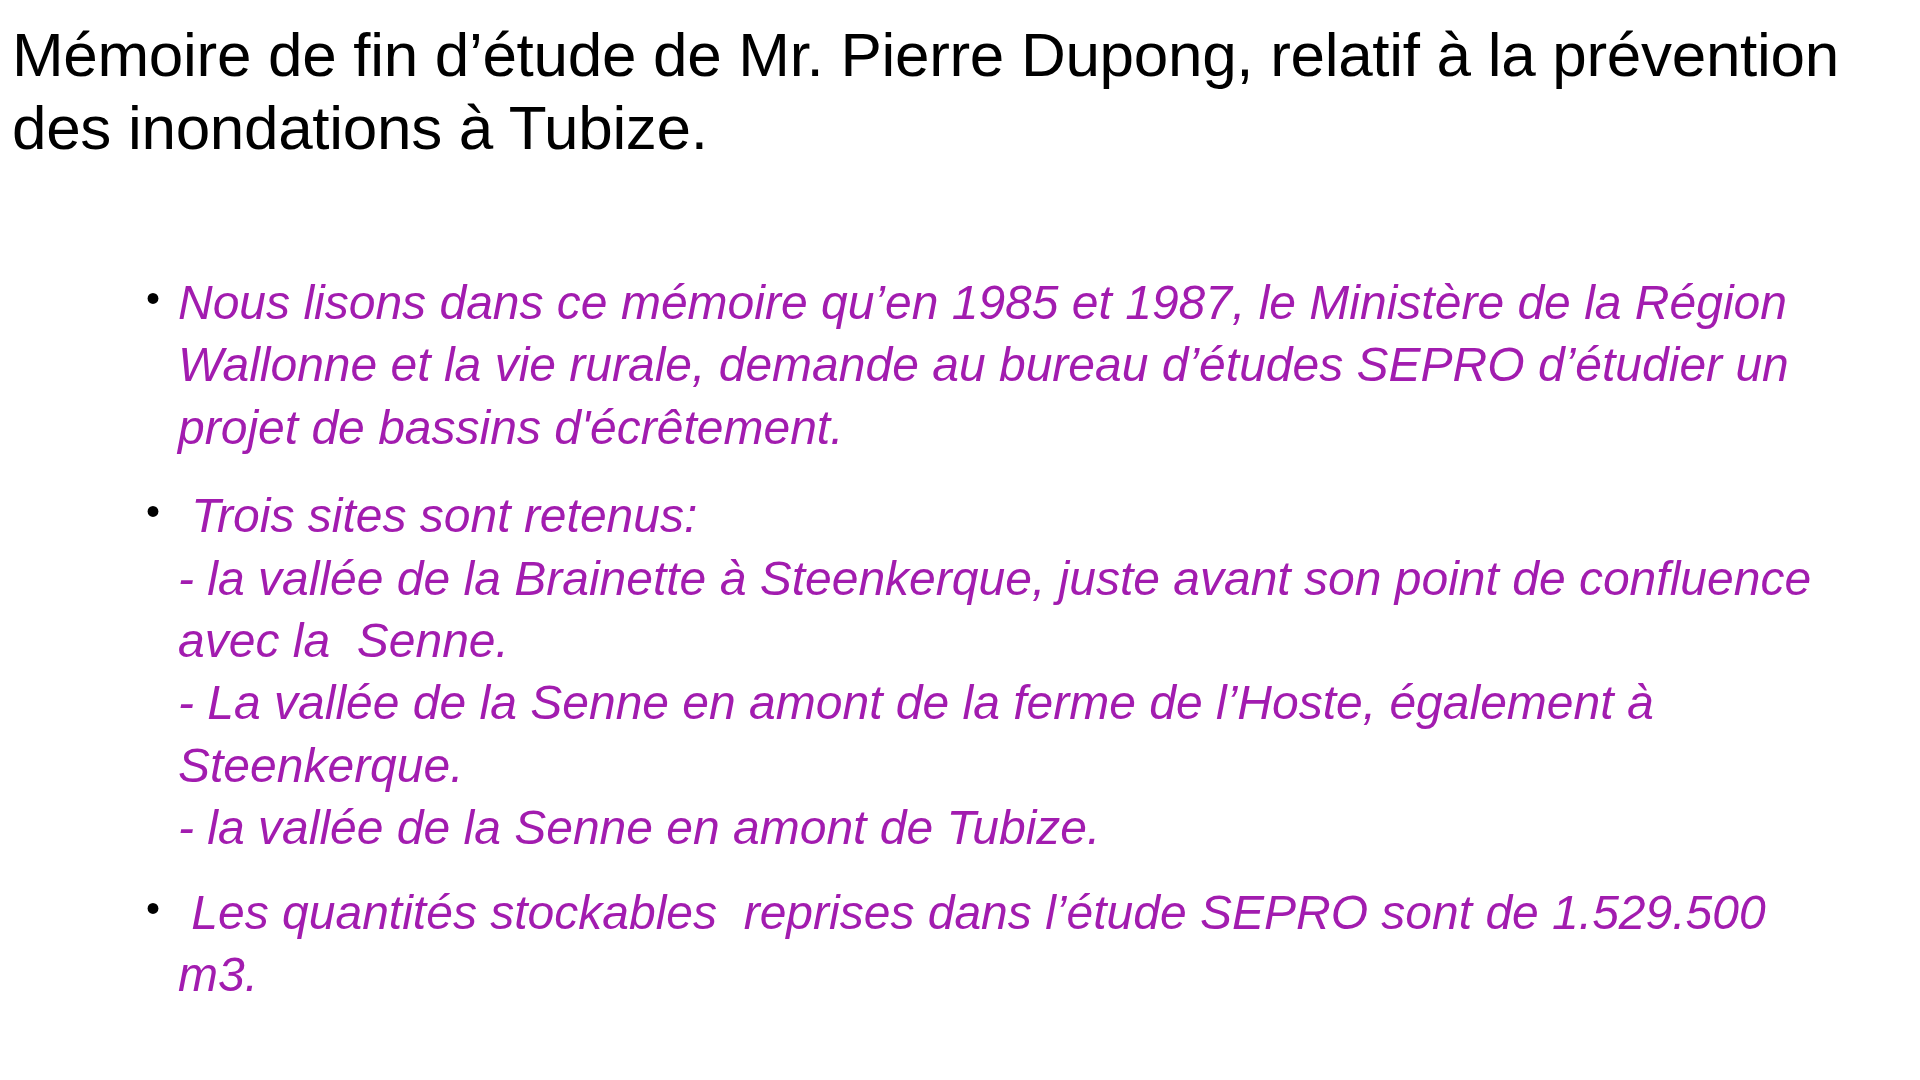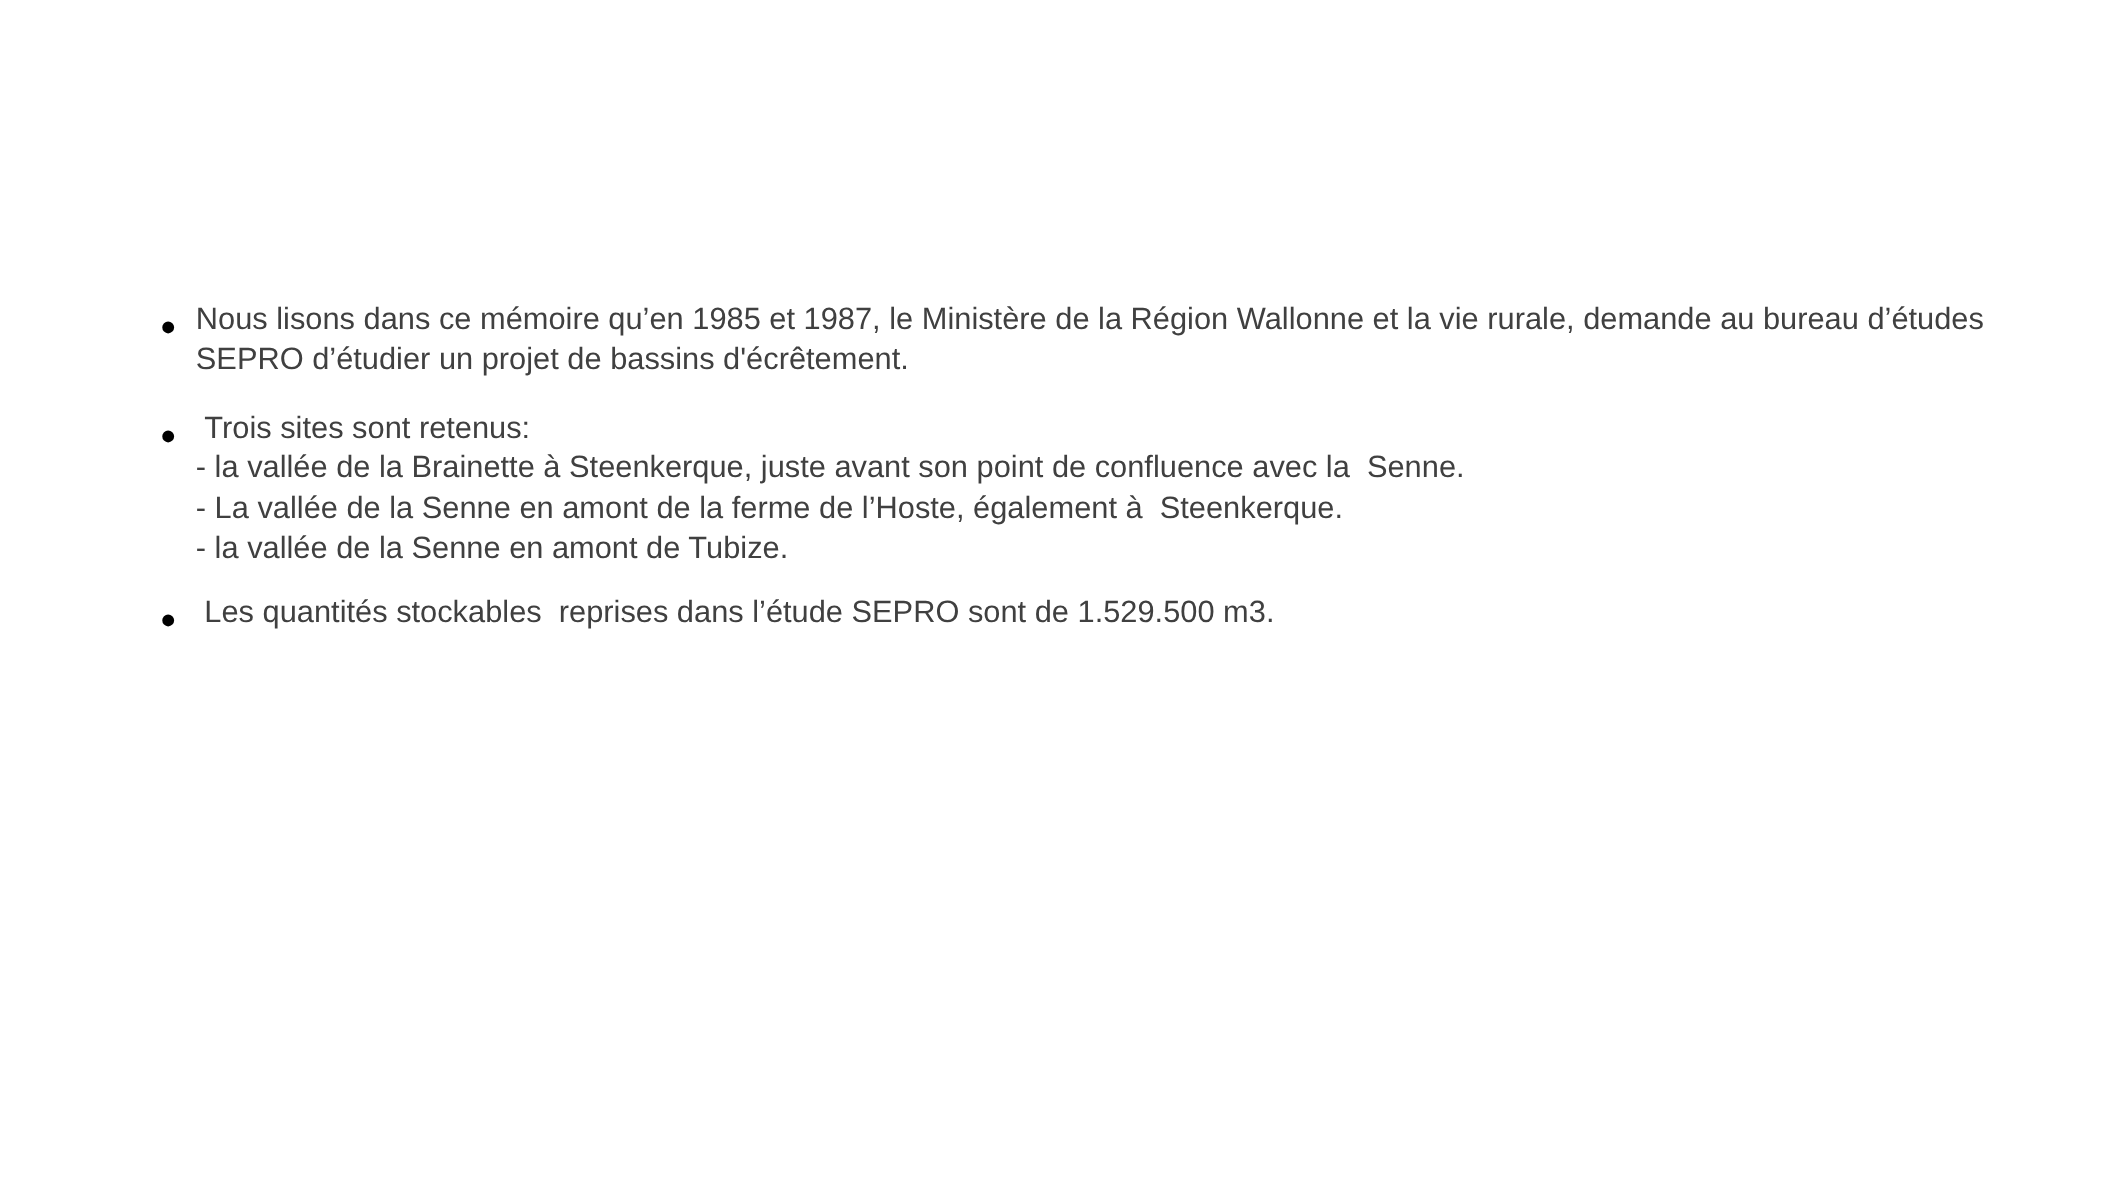--- a/index.html
+++ b/index.html
@@ -49,33 +49,35 @@
     width: 38px;
     font-size: 40px;
     line-height: 1.30;
     text-align: left;
     color: #000000;
     padding-left: 6px;
     box-sizing: border-box;
   }
   .bullet-text {
     flex: 1 1 auto;
-    font-size: 28px;
+    font-size: 48px;
     line-height: 1.30;
-    color: #404040;
+    color: #a21caf;
     white-space: pre-wrap;
+    font-style: italic;
   }
   .bullet-row.tight { margin-bottom: 22px; }
   .bullet-row.last { margin-bottom: 0; }
 </style>
 </head>
 <body>
 
 <div class="slide">
 
+  <div class="slide-title">Mémoire de fin d’étude de Mr. Pierre Dupong, relatif à la prévention des inondations à Tubize.</div>
 
   <div class="body-block">
 
     <div class="bullet-row">
       <span class="bullet-dot">•</span>
       <span class="bullet-text">Nous lisons dans ce mémoire qu’en 1985 et 1987, le Ministère de la Région Wallonne et la vie rurale, demande au bureau d’études SEPRO d’étudier un projet de bassins d'écrêtement.</span>
     </div>
 
     <div class="bullet-row tight">
       <span class="bullet-dot">•</span>

